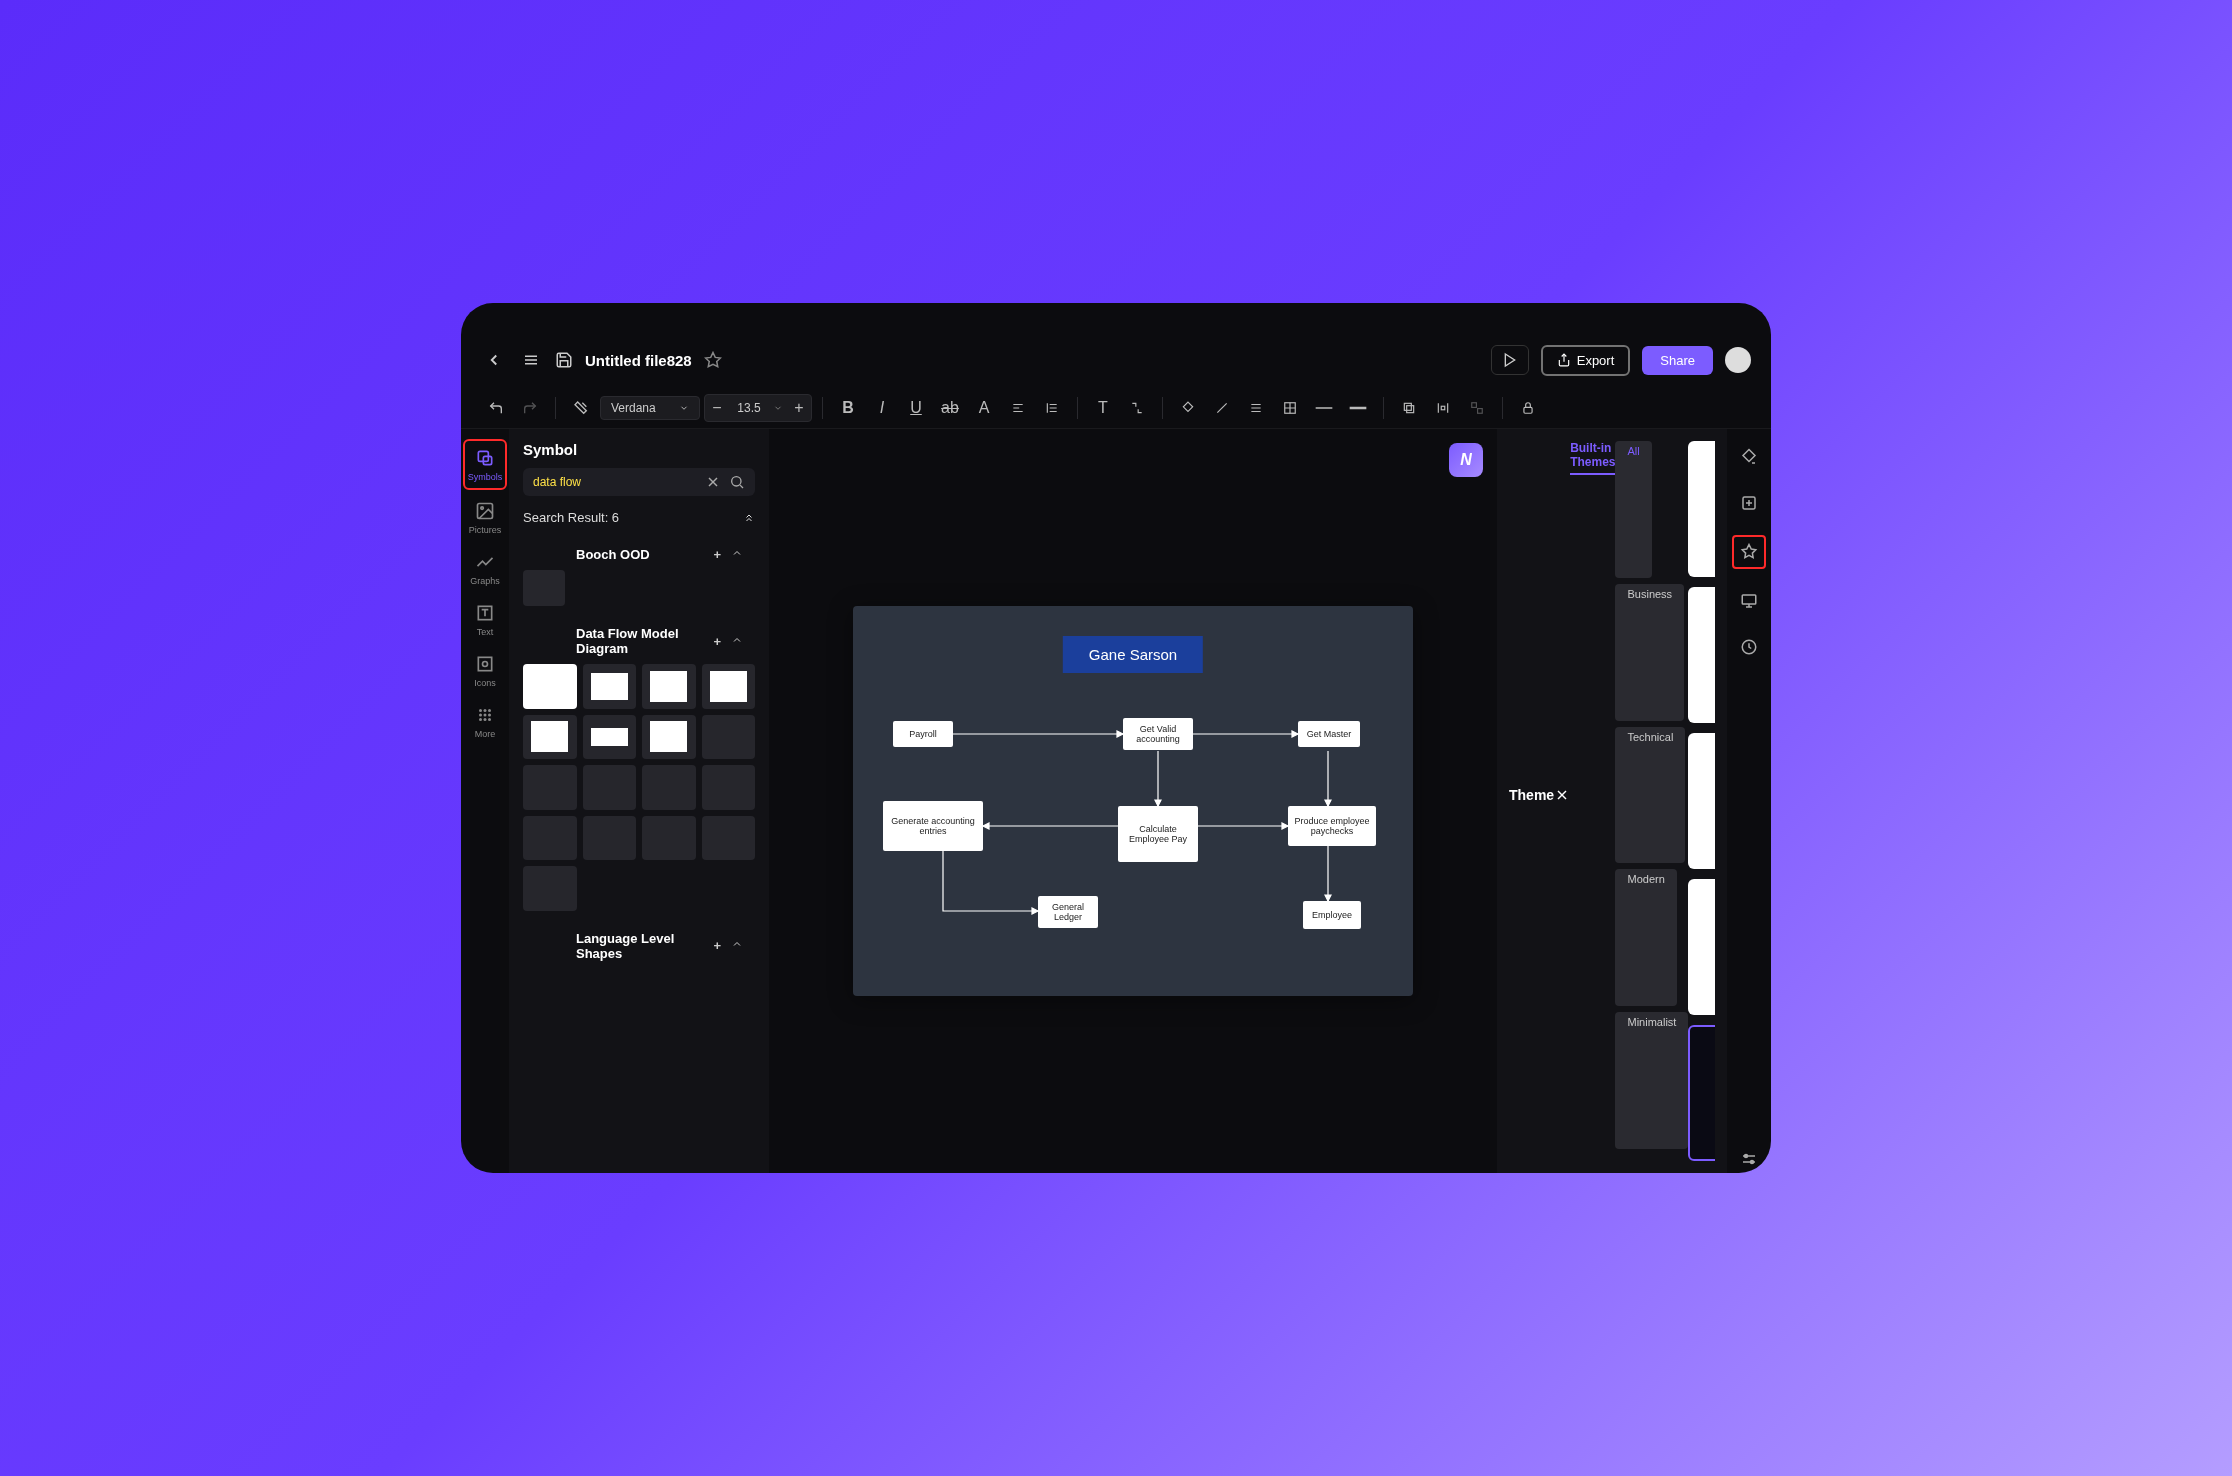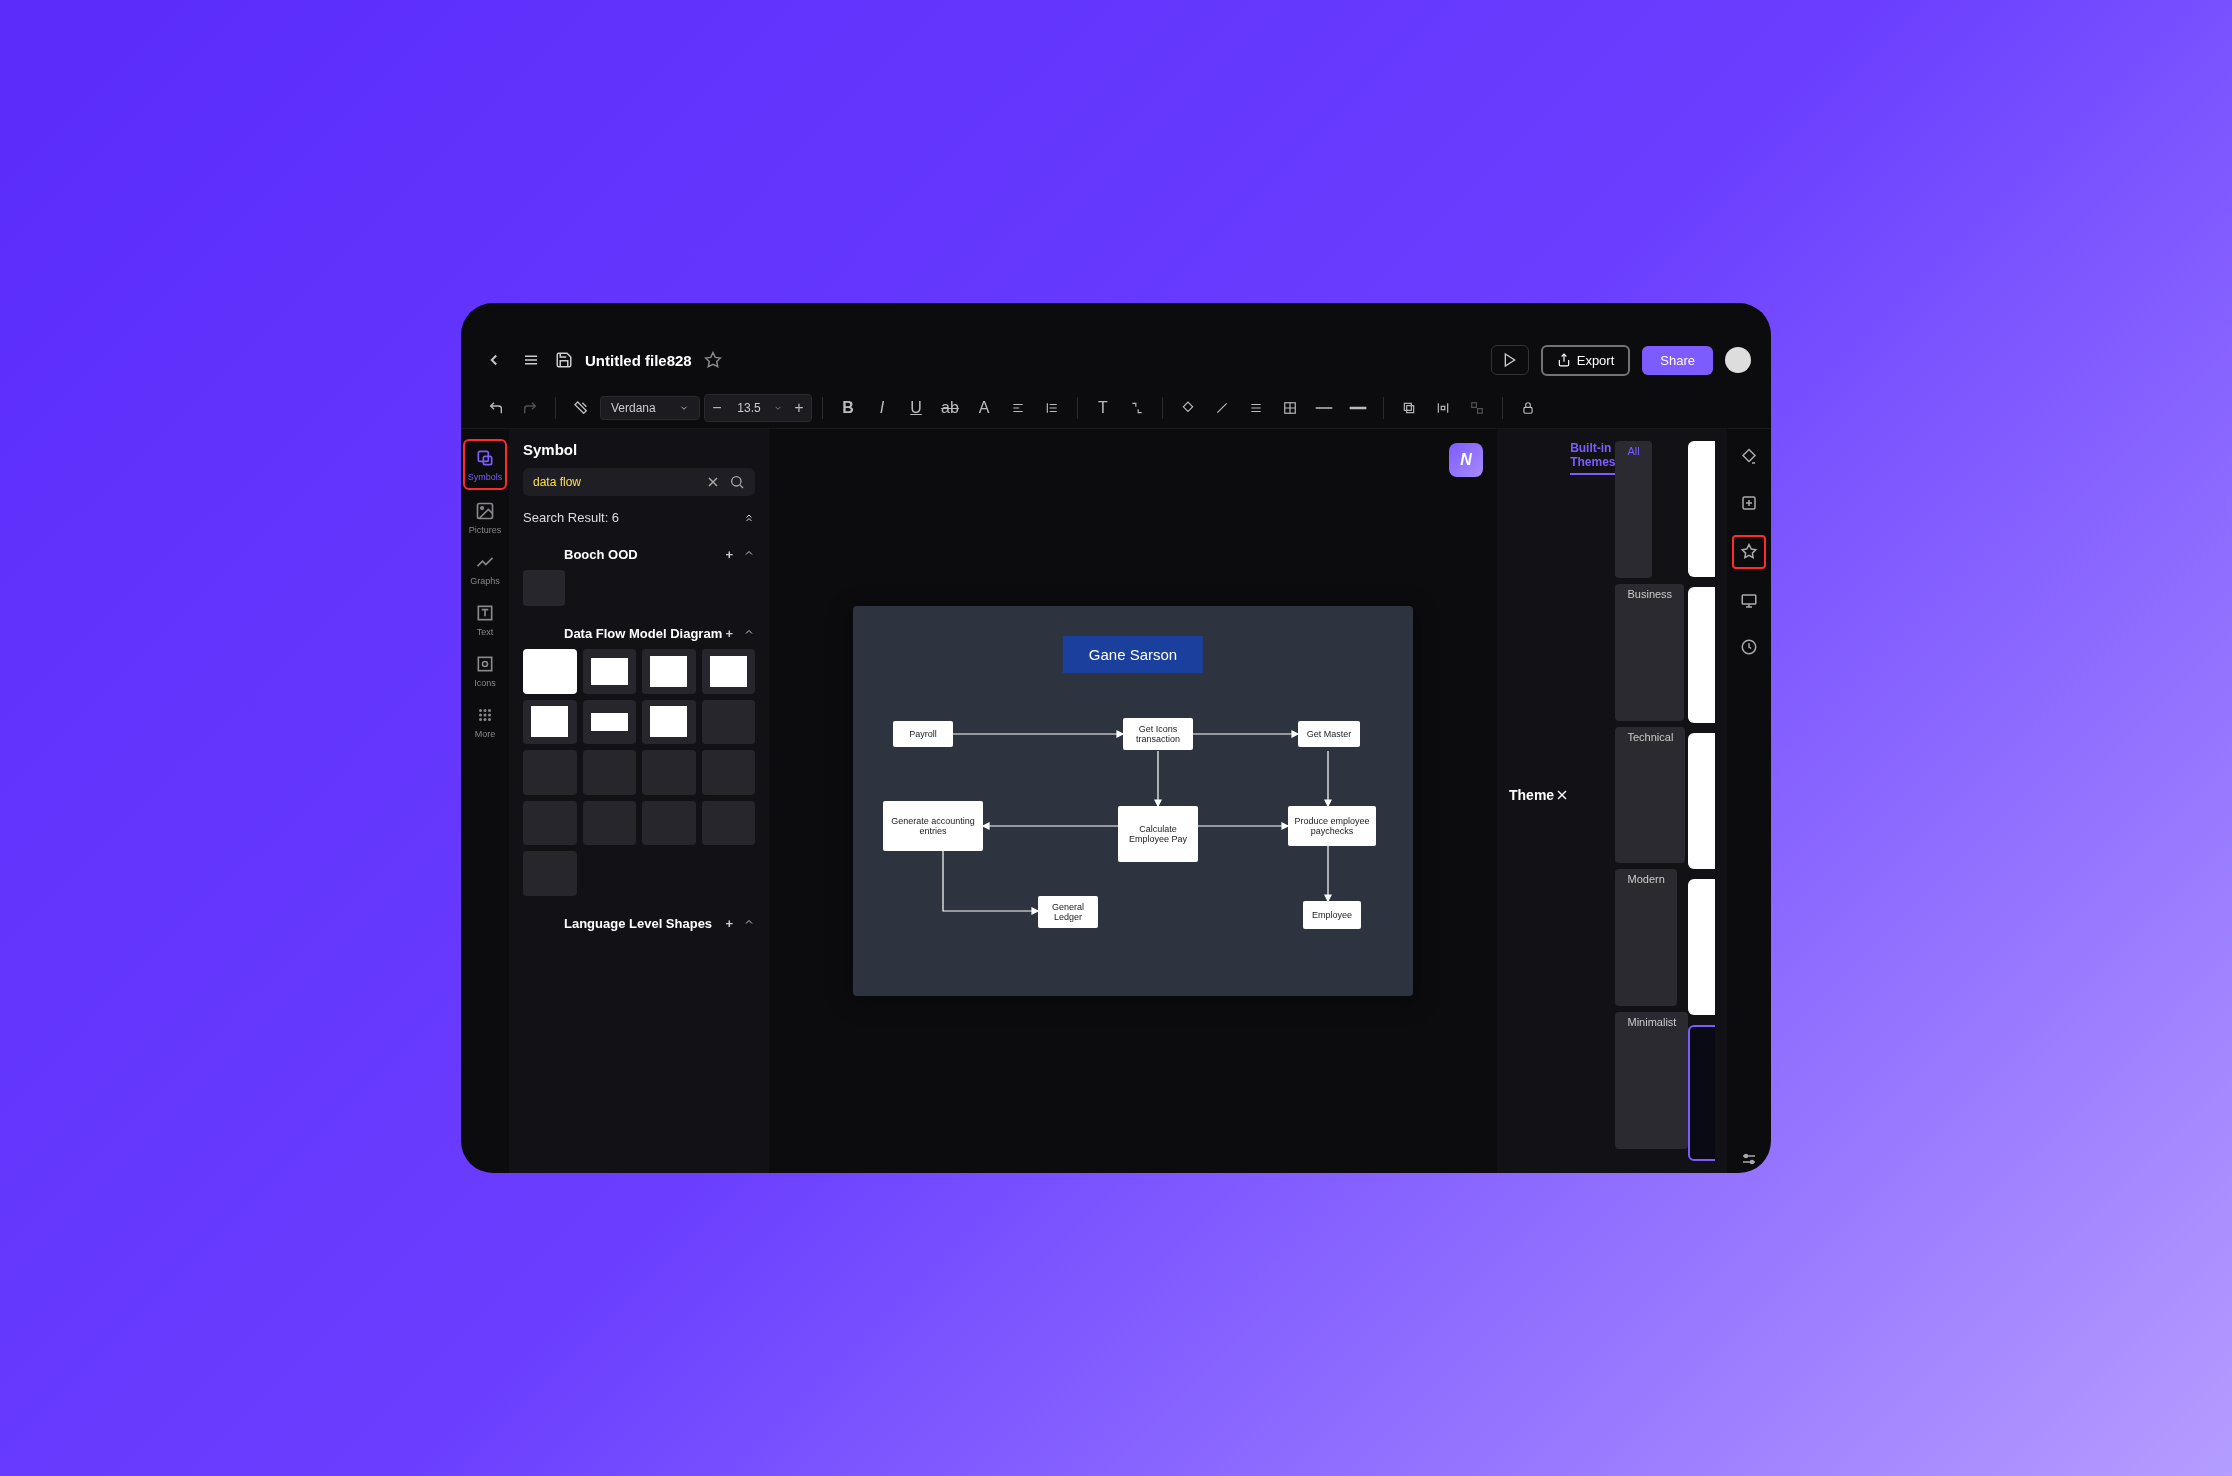--- a/index.html
+++ b/index.html
@@ -59,21 +59,21 @@
 .rail-item .ri-icon { width:22px;height:22px;display:flex;align-items:center;justify-content:center;}
 .rail-item .ri-label { font-size:9px; }
 .left-panel {
   width:260px; background:#121216; display:flex;flex-direction:column;padding:12px 14px;overflow-y:auto;
 }
 .left-panel h2 { color:#fff;font-size:15px;font-weight:600;margin-bottom:10px;}
 .search-box { background:#1e1e24;border-radius:6px;display:flex;align-items:center;padding:6px 10px;gap:8px;margin-bottom:14px;}
 .search-box input { flex:1;background:transparent;border:none;outline:none;color:#fde047;font-size:12px;}
 .search-box .sb-clear,.search-box .sb-search{color:#aaa;width:16px;height:16px;}
 .result-row { display:flex;align-items:center;justify-content:space-between;color:#ddd;font-size:13px;margin-bottom:12px;}
-.group-header { display:flex;align-items:center;justify-content:space-between;color:#fff;font-size:13px;font-weight:600;margin:10px 0 8px;padding-left:41px;}
+.group-header { display:flex;align-items:center;justify-content:space-between;color:#fff;font-size:13px;font-weight:600;margin:10px 12px 8px;padding-left:41px;}
 .group-header .gh-actions { display:flex;gap:10px;color:#ccc;}
 .shape-grid { display:grid;grid-template-columns:repeat(4,1fr);gap:6px;margin-bottom:10px;}
 .shape-cell { background:#26262c;border-radius:4px;aspect-ratio:1.2;display:flex;align-items:center;justify-content:center;}
 .single-shape { width:42px;height:36px;background:#26262c;border-radius:4px;margin-bottom:10px;}
 .canvas-wrap { flex:1; position:relative; background:#0c0c0f;display:flex;align-items:center;justify-content:center;padding:20px;}
 .canvas-card { background:#2d3440;border-radius:4px;width:560px;height:390px;position:relative;box-shadow:0 4px 24px rgba(0,0,0,0.4);}
 .diagram-title { position:absolute;top:30px;left:50%;transform:translateX(-50%);background:#1b3f9c;color:#fff;padding:10px 26px;font-size:15px;font-weight:500;}
 .node { position:absolute;background:#fff;color:#222;font-size:9px;display:flex;align-items:center;justify-content:center;text-align:center;padding:4px;border-radius:2px;}
 .ai-badge { position:absolute;top:14px;right:14px;width:34px;height:34px;background:linear-gradient(135deg,#7c5cff,#a78bff);border-radius:8px;display:flex;align-items:center;justify-content:center;color:#fff;font-weight:bold;font-style:italic;}
 .right-panel { width:230px; background:#121216;display:flex;flex-direction:row;padding:12px;}
@@ -457,21 +457,21 @@
               <polygon points="130,220 136,217 136,223"></polygon>
             <line x1="340" y1="220" x2="435" y2="220"></line>
               <polygon points="435,220 429,217 429,223"></polygon>
             <path d="M90 240 L90 305 L185 305" fill="none"></path>
               <polygon points="185,305 179,302 179,308"></polygon>
             <path d="M475 240 L475 295" fill="none"></path>
               <polygon points="475,295 472,289 478,289"></polygon>
           </g>
         </svg>
         <div class="node" style="left:40px;top:115px;width:60px;height:26px">Payroll</div>
-        <div class="node" style="left:270px;top:112px;width:70px;height:32px">Get Icons transaction</div>
+        <div class="node" style="left:270px;top:112px;width:70px;height:32px">Get Valid accounting</div>
         <div class="node" style="left:445px;top:115px;width:62px;height:26px">Get Master</div>
         <div class="node" style="left:30px;top:195px;width:100px;height:50px">Generate accounting entries</div>
         <div class="node" style="left:265px;top:200px;width:80px;height:56px">Calculate Employee Pay</div>
         <div class="node" style="left:435px;top:200px;width:88px;height:40px">Produce employee paychecks</div>
         <div class="node" style="left:185px;top:290px;width:60px;height:32px">General Ledger</div>
         <div class="node" style="left:450px;top:295px;width:58px;height:28px">Employee</div>
       </div>
     </div>
 
     <div class="right-panel">

